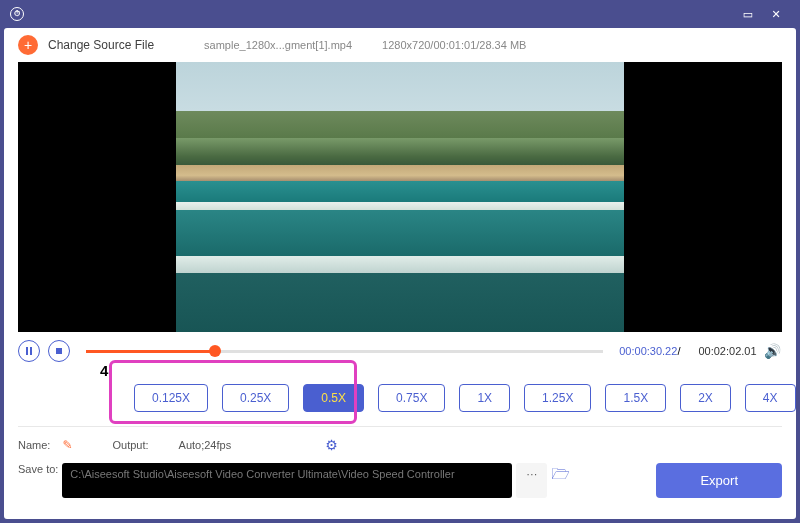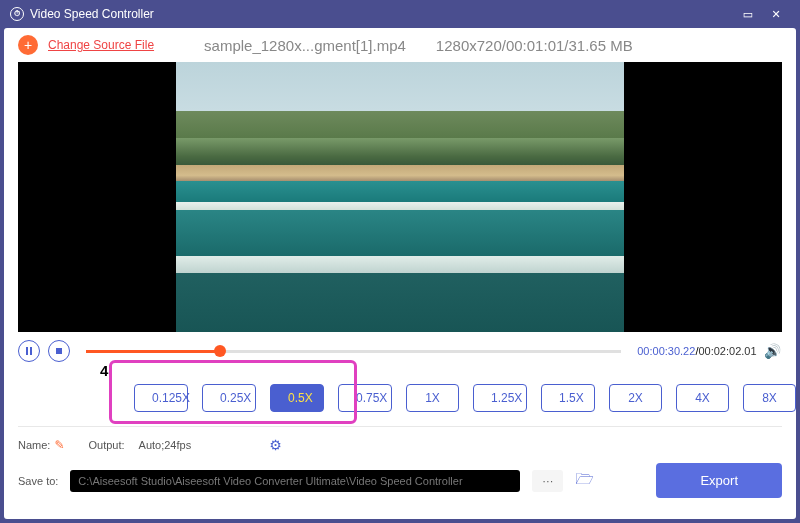--- a/index.html
+++ b/index.html
@@ -5,68 +5,67 @@
 * { margin: 0; padding: 0; box-sizing: border-box; font-family: -apple-system, BlinkMacSystemFont, "Segoe UI", Arial, sans-serif; }
 body { background: #4a4e8f; width: 800px; height: 523px; overflow: hidden; }
 .window { background: #4a4e8f; width: 100%; height: 100%; display: flex; flex-direction: column; border-radius: 4px; }
 .titlebar { height: 28px; background: #4a4e8f; display: flex; align-items: center; padding: 0 10px; color: #fff; font-size: 12px; }
 .titlebar-icon { width: 14px; height: 14px; border: 1.5px solid #fff; border-radius: 50%; margin-right: 6px; display: flex; align-items: center; justify-content: center; font-size: 8px; font-weight: bold; }
 .titlebar-spacer { flex: 1; }
 .win-btn { width: 28px; height: 20px; display: flex; align-items: center; justify-content: center; color: #fff; font-size: 11px; cursor: pointer; }
 .content { flex: 1; background: #fff; margin: 0 4px 4px 4px; border-radius: 3px; display: flex; flex-direction: column; }
 .toolbar { height: 34px; display: flex; align-items: center; padding: 0 14px; font-size: 12px; color: #555; gap: 10px; }
 .add-btn { width: 20px; height: 20px; background: #ff6b35; border-radius: 50%; display: flex; align-items: center; justify-content: center; color: #fff; font-size: 14px; cursor: pointer; }
-.toolbar-link { color: #ef4444; cursor: pointer; text-decoration: underline; }
-.toolbar-info { color: #888; font-size: 15px; }
+.toolbar-link { color: #404040; cursor: pointer; }
+.toolbar-info { color: #888; font-size: 11px; }
 .preview-area { background: #000; height: 270px; margin: 0 14px; display: flex; align-items: center; justify-content: center; }
 .preview-img { height: 100%; width: 448px; background: linear-gradient(to bottom, #bcd4db 0%, #c8dce2 18%, #6e8a5d 18%, #5a7a4a 28%, #7a9b6a 28%, #4a6a42 35%, #3a5a3a 38%, #c2a878 38%, #d4bc8c 42%, #a89070 44%, #2a9090 44%, #1a7a7a 52%, #e8f0ec 52%, #d0e0d8 55%, #2a8585 55%, #1a6a6a 72%, #e0ece8 72%, #c0d4d0 78%, #206060 78%, #185555 100%); }
 .controls { display: flex; align-items: center; padding: 8px 14px; gap: 8px; }
 .ctrl-btn { width: 22px; height: 22px; border: 1.5px solid #4a5fd0; border-radius: 50%; display: flex; align-items: center; justify-content: center; color: #4a5fd0; cursor: pointer; font-size: 10px; }
 .seek { flex: 1; height: 3px; background: #e0e0e0; position: relative; margin: 0 8px; }
 .seek-fill { position: absolute; left: 0; top: 0; height: 100%; background: #ff5722; width: 25%; }
 .seek-thumb { position: absolute; left: 25%; top: 50%; transform: translate(-50%, -50%); width: 12px; height: 12px; background: #ff5722; border-radius: 50%; }
 .time { font-size: 11px; }
 .time-cur { color: #4a5fd0; }
-.time-dur { color: #333; }
+.time-dur { color: #333; padding-left: 18px; }
 .vol-icon { color: #4a5fd0; font-size: 14px; cursor: pointer; }
 .speed-row { display: flex; gap: 14px; padding: 14px 0 14px 130px; position: relative; align-items: center; }
 .annotation { position: absolute; left: 105px; top: -10px; width: 248px; height: 64px; border: 3px solid #e040c0; border-radius: 6px; pointer-events: none; }
 .annotation-num { position: absolute; left: 96px; top: -8px; font-size: 15px; font-weight: bold; color: #000; }
-.speed-btn { border: 1.5px solid #4a5fd0; color: #4a5fd0; background: #fff; padding: 6px 17px; width: 54px; font-size: 12px; border-radius: 4px; cursor: pointer; text-align: center; }
+.speed-btn { border: 1.5px solid #4a5fd0; color: #4a5fd0; background: #fff; padding: 6px 17px; width: 74px; font-size: 12px; border-radius: 4px; cursor: pointer; text-align: center; }
 .speed-btn.active { background: #4a5fd0; color: #fde047; }
 .divider { height: 1px; background: #e8e8e8; margin: 0 14px; }
 .bottom { padding: 10px 14px; font-size: 11px; color: #555; }
-.row1 { display: flex; align-items: center; gap: 4px; margin-bottom: 10px; }
+.row1 { display: flex; align-items: center; gap: 12px; margin-bottom: 10px; }
 .edit-icon { color: #ff6b35; cursor: pointer; font-size: 12px; }
 .gear-icon { color: #4a5fd0; cursor: pointer; font-size: 14px; }
-.row2 { display: flex; align-items: center; gap: 12px; }
+.row2 { display: flex; gap: 4px; }
 .path-box { flex: 1; max-width: 450px; background: #000000; padding: 5px 8px; border-radius: 3px; color: #777; font-size: 11px; }
 .dots-btn { background: #f5f5f5; padding: 5px 10px; border-radius: 3px; cursor: pointer; color: #555; }
 .folder-icon { color: #4a5fd0; cursor: pointer; font-size: 15px; }
 .export-btn { margin-left: auto; background: #5a6ee0; color: #fff; padding: 10px 44px; border-radius: 4px; cursor: pointer; font-size: 13px; }
 </style>
 </head>
 <body>
 
 <div class="window">
   <div class="titlebar">
     <span class="titlebar-icon">⏱</span>
-    <span>Video Speed Controller</span>
     <span class="titlebar-spacer"></span>
     <span class="win-btn">▭</span>
     <span class="win-btn">✕</span>
   </div>
   <div class="content">
     <div class="toolbar">
       <span class="add-btn">+</span>
       <span class="toolbar-link">Change Source File</span>
       <span style="width:30px"></span>
       <span class="toolbar-info">sample_1280x...gment[1].mp4</span>
       <span style="width:10px"></span>
-      <span class="toolbar-info">1280x720/00:01:01/31.65 MB</span>
+      <span class="toolbar-info">1280x720/00:01:01/28.34 MB</span>
     </div>
     <div class="preview-area">
       <div class="preview-img"></div>
     </div>
     <div class="controls">
       <span class="ctrl-btn">
           <svg width="8" height="8" viewBox="0 0 8 8">
             <rect x="1" y="0" width="2" height="8" fill="#4a5fd0"></rect>
             <rect x="5" y="0" width="2" height="8" fill="#4a5fd0"></rect>
           </svg>

